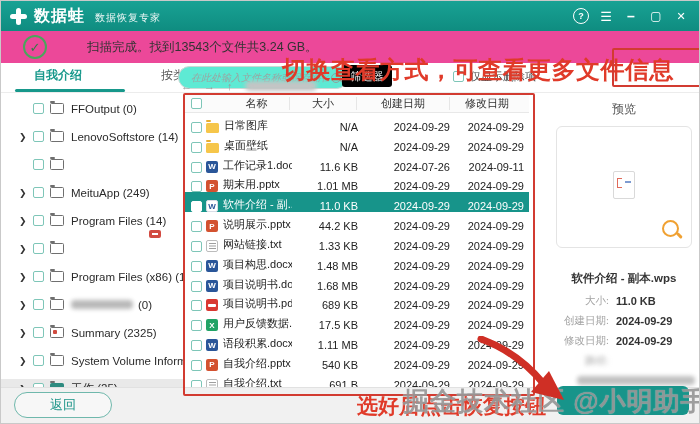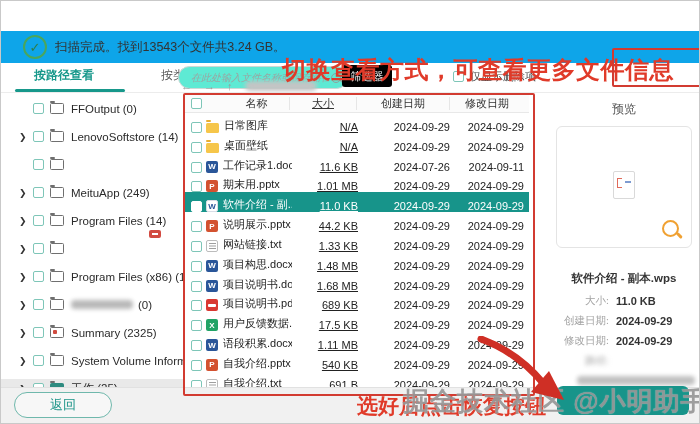--- a/index.html
+++ b/index.html
@@ -17,21 +17,21 @@
   .win-controls{margin-left:auto;display:flex;align-items:center;gap:9px;padding-right:10px;}
   .wc{width:16px;height:16px;display:flex;align-items:center;justify-content:center;font-size:12px;color:#fff;cursor:pointer;}
   .i-help{width:14px;height:14px;border:1.4px solid #fff;border-radius:50%;font-size:9px;font-weight:bold;display:flex;align-items:center;justify-content:center;}
   .i-help::before{content:"?";}
   .i-menu::before{content:"☰";font-size:13px;}
   .i-min::before{content:"–";font-size:14px;font-weight:bold;}
   .i-max::before{content:"▢";font-size:12px;}
   .i-close::before{content:"✕";font-size:11px;}
 
   
-  .statusrow{position:absolute;left:0;top:30px;right:0;height:32px;display:flex;align-items:center;background:#0ea5e9;}
+  .statusrow{position:absolute;left:0;top:30px;right:0;height:32px;display:flex;align-items:center;background:#ec4899;gap:32px;}
   .check-icon{width:20px;height:20px;border:2.2px solid #4aa65c;border-radius:50%;margin:0 8px 0 22px;display:flex;align-items:center;justify-content:center;flex:none;}
   .check-icon::before{content:"✓";color:#2e7d46;font-size:13px;font-weight:bold;}
   .status-text{font-size:12.5px;color:#333;}
 
   
   .anno-top{position:absolute;left:281px;top:53px;width:420px;font-size:24px;font-weight:bold;color:#e03a29;z-index:20;letter-spacing:.5px;white-space:nowrap;}
   .redbox{position:absolute;border:2px solid #d23b31;border-radius:2px;pointer-events:none;z-index:30;}
   .rb-view{left:611px;top:47px;width:85px;height:35px;}
   .rb-table{left:182px;top:92px;width:348px;height:299px;}
   .anno-bottom{position:absolute;left:356px;top:391px;font-size:21px;font-weight:bold;color:#e03a29;z-index:40;white-space:nowrap;}
@@ -88,21 +88,21 @@
   .pathblob{width:72px;height:10px;border-radius:5px;background:#c4c4c4;filter:blur(2px);}
 
   
   .table{position:absolute;left:184px;top:94px;width:344px;height:295px;background:#fff;z-index:1;font-size:11px;color:#222;}
   .thead{display:flex;align-items:center;height:17px;background:#fbfbfb;border-bottom:1px solid #e8e8e8;color:#333;}
   .thead .hc{border-left:1px solid #e6e6e6;height:13px;display:flex;align-items:center;justify-content:center;}
   .trow{display:flex;align-items:flex-end;height:19.85px;cursor:pointer;}
   .trow .cb{margin:0 4px 0 6px;width:11px;height:11px;}
   .thead .cb{margin:0 4px 0 6px;}
   .c-name{flex:1;white-space:nowrap;overflow:hidden;padding-left:5px;}
-  .c-size{width:66px;text-align:right;flex:none;text-decoration:underline;}
+  .c-size{width:66px;text-align:right;flex:none;}
   .c-created{width:92px;text-align:right;flex:none;}
   .c-mod{width:74px;text-align:right;flex:none;padding-right:5px;}
   .h-name{flex:1;text-align:left;padding-left:18px;border-left:none !important;}
   .trow.selected{background:#17948a;color:#fff;}
   .trow.selected .cb{border-color:#fff;background:#fff;}
   .ficon{width:12px;height:12px;border-radius:2px;flex:none;display:flex;align-items:center;justify-content:center;font-size:8px;font-weight:bold;color:#fff;box-sizing:border-box;}
   .ficon[data-icon="folder"]{width:13px;height:10px;background:#f6c64a;border-radius:1.5px;position:relative;margin-top:1px;}
   .ficon[data-icon="folder"]::before{content:"";position:absolute;top:-2.6px;left:0;width:5px;height:2.2px;background:#e9af32;border-radius:1px;}
   .ficon[data-icon="word"]{background:#2a5699;}
   .ficon[data-icon="word"]::before{content:"W";}
@@ -137,30 +137,42 @@
   
   .footer{position:absolute;left:0;right:0;bottom:0;height:35px;background:#f1f1f1;border-top:1px solid #e1e1e1;z-index:10;}
   .back-btn{position:absolute;left:13px;top:4px;width:98px;height:26px;border:1.4px solid #6fb8ac;border-radius:13px;background:#f7f7f7;color:#1b9488;font-size:13px;display:flex;align-items:center;justify-content:center;cursor:pointer;}
   .recover-btn{position:absolute;left:556px;top:-2px;width:132px;height:29px;background:#17948a;border:none;border-radius:6px;z-index:12;cursor:pointer;}
 </style>
 </head>
 <body>
 
 <div class="app">
 
+  <div class="titlebar">
+    <span class="logo-plus"></span>
+    <span class="app-name">数据蛙</span>
+    <span class="app-sub">数据恢复专家</span>
+    <div class="win-controls">
+      <span class="wc i-help"></span>
+      <span class="wc i-menu"></span>
+      <span class="wc i-min"></span>
+      <span class="wc i-max"></span>
+      <span class="wc i-close"></span>
+    </div>
+  </div>
 
   <div class="statusrow">
     <span class="check-icon"></span>
     <span class="status-text">扫描完成。找到13543个文件共3.24 GB。</span>
   </div>
 
   <div class="anno-top">切换查看方式，可查看更多文件信息</div>
 
   <div class="toolbar">
-    <span class="tab tab1">按路径查看</span>
+    <span class="tab tab1">自我介绍</span>
     <span class="tab tab2">按类型查看</span>
     <span class="tab-underline"></span>
     <div class="searchbox">
       <input type="text" placeholder="在此处输入文件名称或保存路径" style="">
       <span class="mag"></span>
     </div>
     <button class="filter-btn">筛选器</button>
     <div class="del-check">
       <span class="cb"></span>
       <span class="lbl">仅显示删除项</span>

